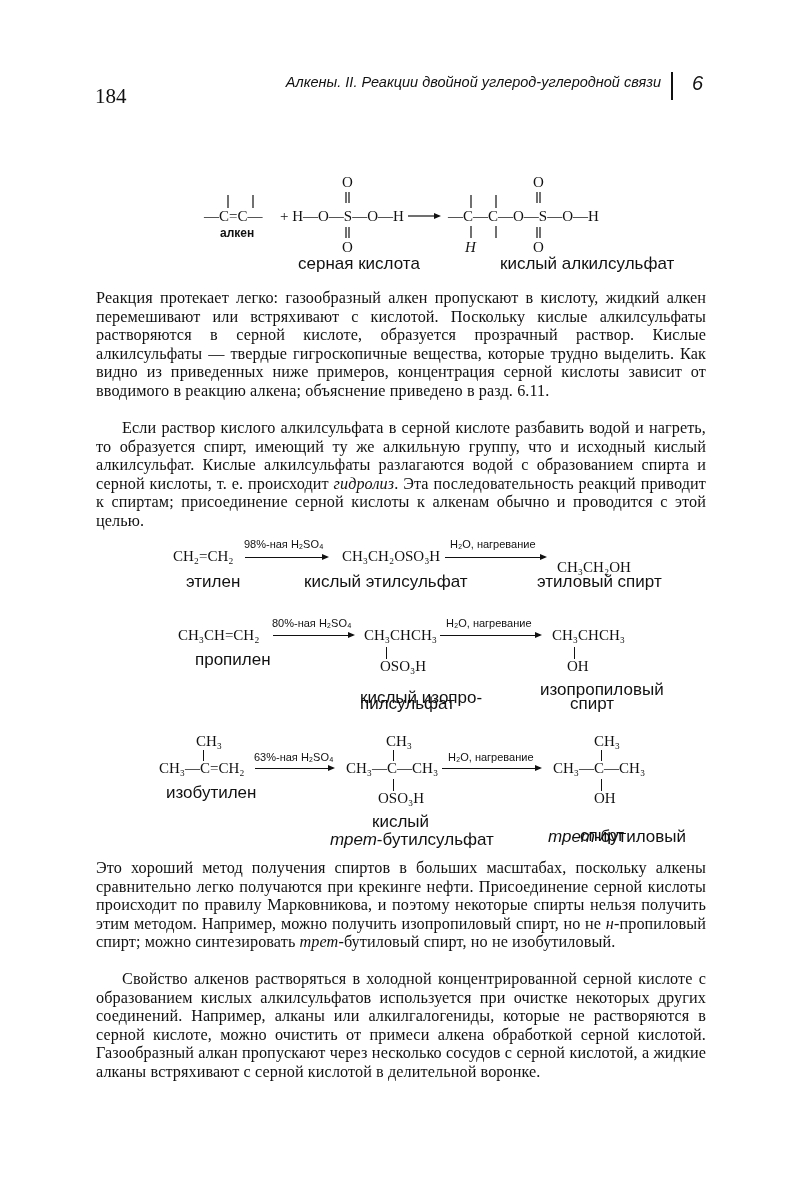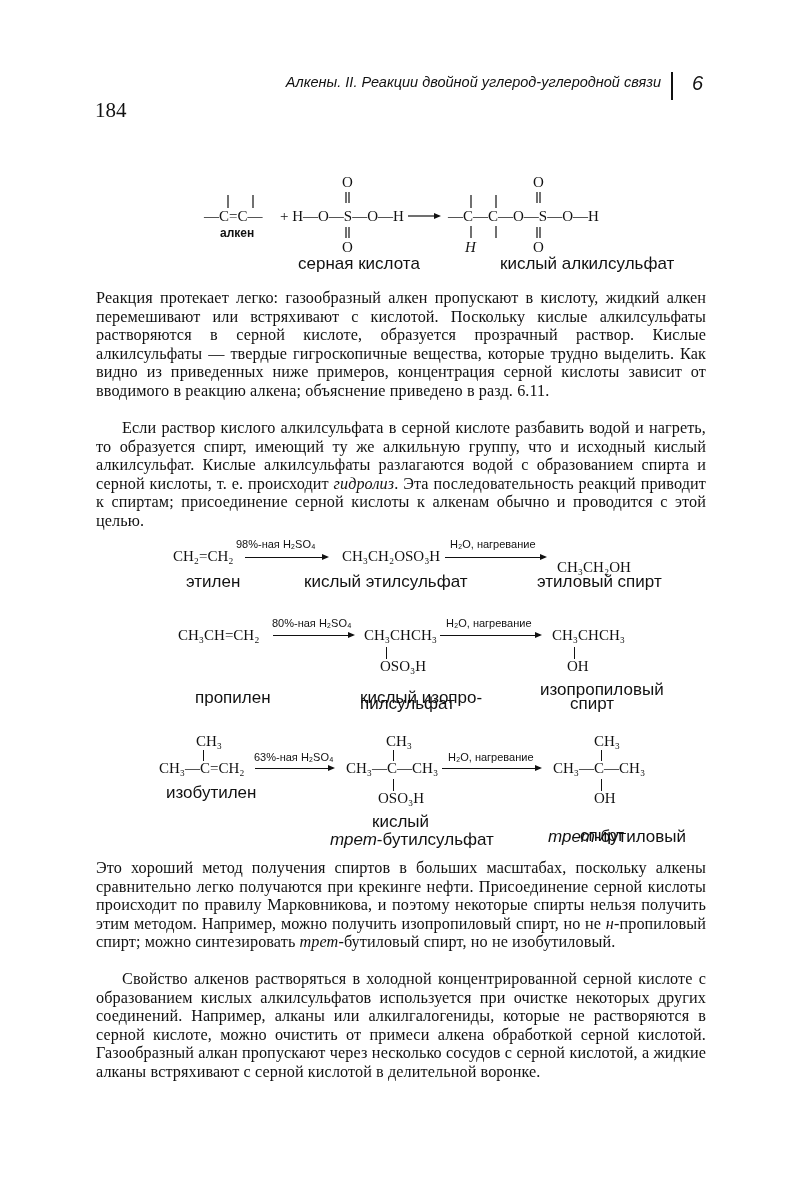--- a/index.html
+++ b/index.html
@@ -1,20 +1,20 @@
 <!DOCTYPE html>
 <html><head>
 <meta charset="utf-8">
 <style>
   html, body { margin:0; padding:0; background:#ffffff; }
   body { width:793px; height:1200px; position:relative; overflow:hidden;
          font-family:"Liberation Serif", "DejaVu Serif", serif; color:#111; }
   .page { position:absolute; left:0; top:0; width:793px; height:1200px; }
   .hdr { position:absolute; top:70px; left:95px; width:612px; height:36px; }
-  .pnum { position:absolute; left:0; top:28px; font-size:21px; }
+  .pnum { position:absolute; left:0; top:14px; font-size:21px; }
   .rtitle { position:absolute; right:46px; top:4px; font-size:14.5px; font-style:italic; font-family:"Liberation Sans", sans-serif; }
   .rule { position:absolute; right:34px; top:2px; width:2px; height:28px; background:#111; }
   .chap { position:absolute; right:4px; top:2px; font-size:20px; font-style:italic; font-family:"Liberation Sans", sans-serif; }
   .para { position:absolute; left:96px; width:610px; font-size:16.2px; line-height:18.6px; text-align:justify; letter-spacing:0.1px; }
   .para .ind { display:inline-block; width:26px; }
   .it { font-style:italic; }
   .chem { position:absolute; font-size:15px; white-space:nowrap; }
   .lbl { position:absolute; font-size:17px; font-family:"Liberation Sans", sans-serif; white-space:nowrap; text-align:center; }
   .cond { position:absolute; font-size:11px; font-family:"Liberation Sans", sans-serif; white-space:nowrap; }
   .arrow { position:absolute; height:1px; background:#111; }
@@ -68,33 +68,33 @@
     <span class="lbl" style="left:452px;top:254px;margin-left:48px;">кислый алкилсульфат</span>
   </div>
 
   <div class="para" style="top:289px;">Реакция протекает легко: газообразный алкен пропускают в кислоту, жидкий алкен перемешивают или встряхивают с кислотой. Поскольку кислые алкилсульфаты растворяются в серной кислоте, образуется прозрачный раствор. Кислые алкилсульфаты — твердые гигроскопичные вещества, которые трудно выделить. Как видно из приведенных ниже примеров, концентрация серной кислоты зависит от вводимого в реакцию алкена; объяснение приведено в разд. 6.11.</div>
 
   <div class="para" style="top:419px;"><span class="ind"></span><span>Если раствор кислого алкилсульфата в серной кислоте разбавить водой и нагреть, то образуется спирт, имеющий ту же алкильную группу, что и исходный кислый алкилсульфат. Кислые алкилсульфаты разлагаются водой с образованием спирта и серной кислоты, т. е. происходит </span><span class="it">гидролиз</span><span>. Эта последовательность реакций приводит к спиртам; присоединение серной кислоты к алкенам обычно и проводится с этой целью.</span></div>
 
   <div>
     <span class="chem" style="left:173px;top:548px;">CH₂=CH₂</span>
     <span class="lbl" style="left:186px;top:572px;">этилен</span>
-    <span class="cond" style="left:236px;top:538px;">98%-ная H₂SO₄</span>
+    <span class="cond" style="left:244px;top:538px;">98%-ная H₂SO₄</span>
     <span class="arrow" style="left:245px;top:557px;width:82px;"></span>
     <span class="chem" style="left:342px;top:548px;">CH₃CH₂OSO₃H</span>
     <span class="lbl" style="left:304px;top:572px;">кислый этилсульфат</span>
     <span class="cond" style="left:450px;top:538px;">H₂O, нагревание</span>
     <span class="arrow" style="left:445px;top:557px;width:100px;"></span>
     <span class="chem" style="left:557px;top:559px;">CH₃CH₂OH</span>
     <span class="lbl" style="left:537px;top:572px;">этиловый спирт</span>
   </div>
 
   <div>
     <span class="chem" style="left:178px;top:627px;">CH₃CH=CH₂</span>
-    <span class="lbl" style="left:195px;top:688px;">пропилен</span>
+    <span class="lbl" style="left:195px;top:650px;">пропилен</span>
     <span class="cond" style="left:272px;top:617px;">80%-ная H₂SO₄</span>
     <span class="arrow" style="left:273px;top:635px;width:80px;"></span>
     <span class="chem" style="left:364px;top:627px;">CH₃CHCH₃</span>
     <span class="vb" style="left:386px;top:647px;height:12px;"></span>
     <span class="chem" style="left:380px;top:658px;">OSO₃H</span>
     <span class="lbl" style="left:360px;top:680px;margin-top:8px;">кислый изопро-</span>
     <span class="lbl" style="left:360px;top:694px;">пилсульфат</span>
     <span class="cond" style="left:446px;top:617px;">H₂O, нагревание</span>
     <span class="arrow" style="left:440px;top:635px;width:100px;"></span>
     <span class="chem" style="left:552px;top:627px;">CH₃CHCH₃</span>

